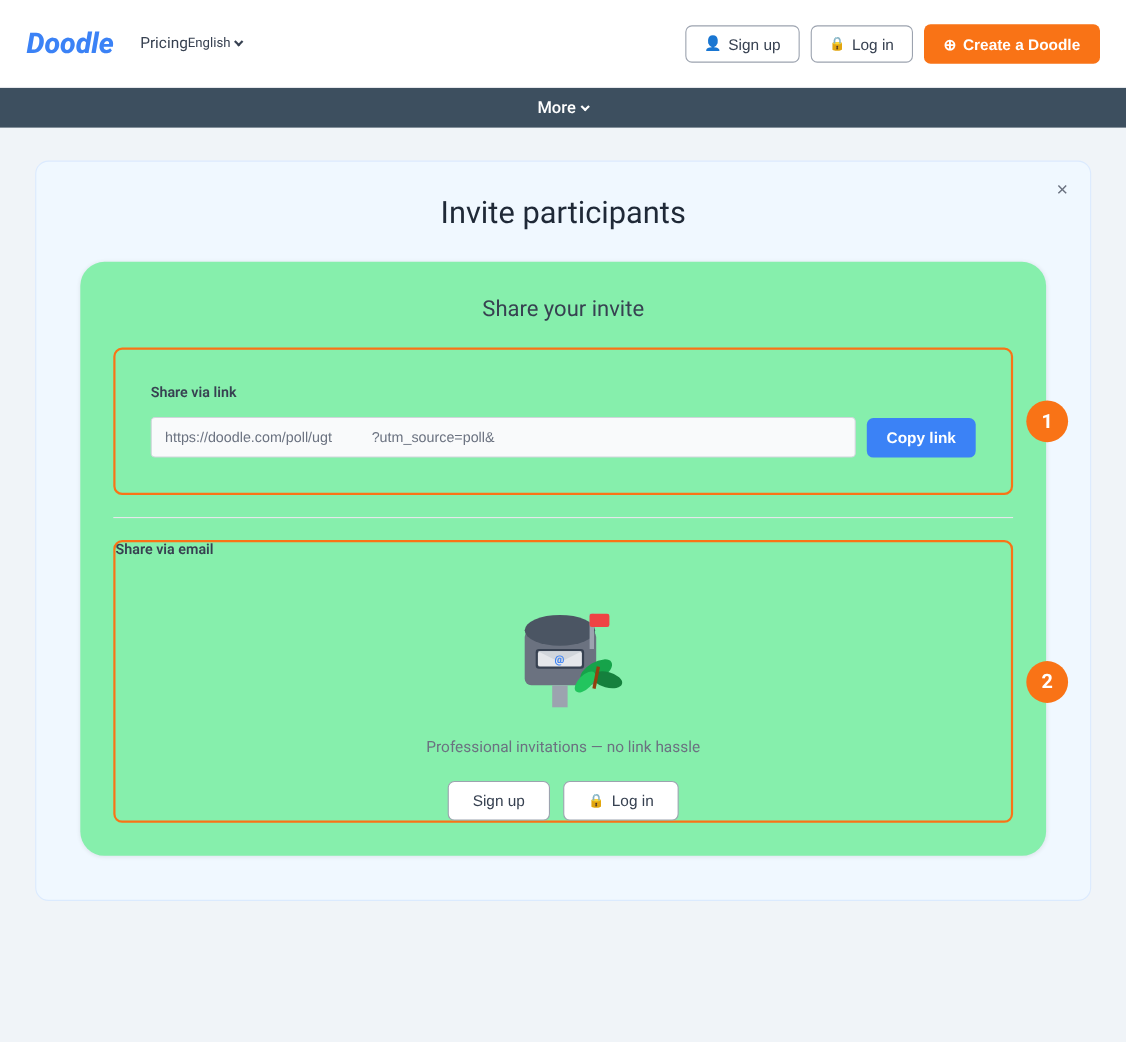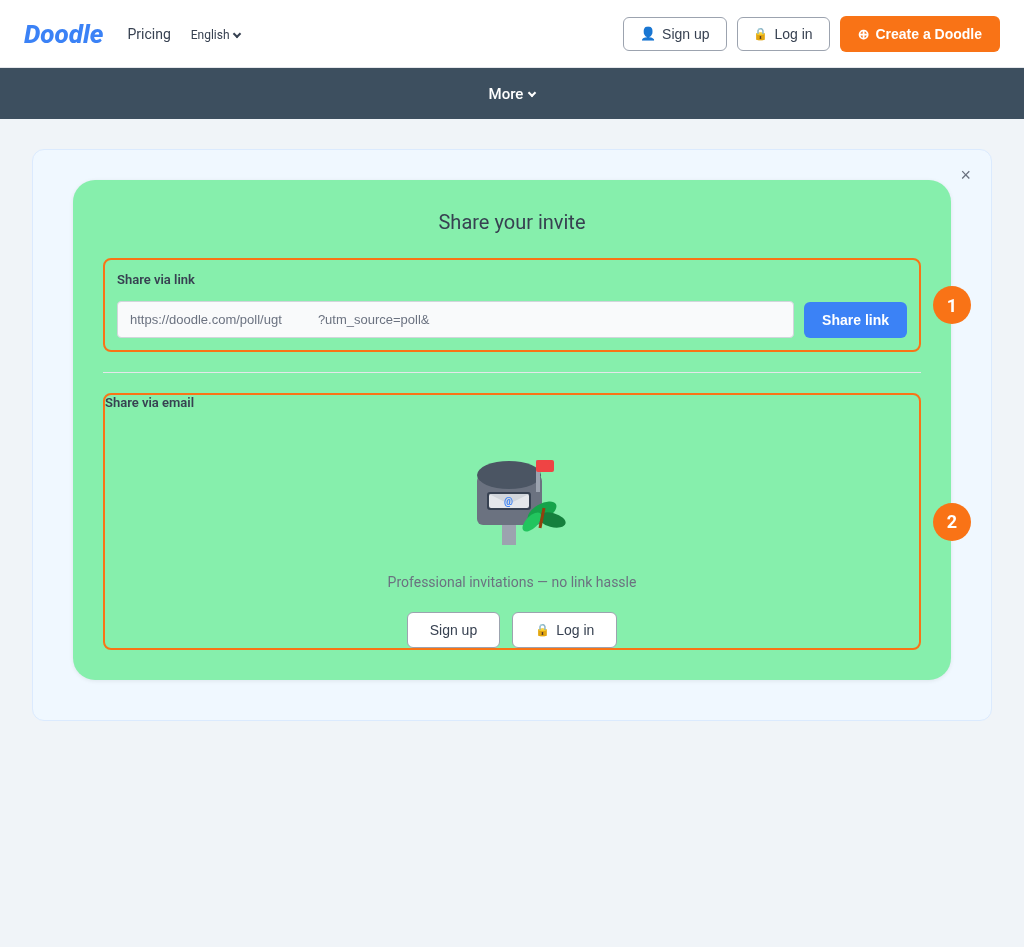--- a/index.html
+++ b/index.html
@@ -5,37 +5,36 @@
     * { box-sizing: border-box; margin: 0; padding: 0; }
     body {
       font-family: -apple-system, BlinkMacSystemFont, 'Segoe UI', Roboto, sans-serif;
       background: #f0f4f8;
       min-height: 947px;
     }
 
     
     .header {
       background: #fff;
-      height: 68px;
+      height: 80px;
       display: flex;
       align-items: center;
       padding: 0 24px;
       border-bottom: 1px solid #e5e7eb;
     }
     .header-logo {
       font-size: 26px;
       font-weight: 800;
       color: #3b82f6;
       margin-right: 24px;
       font-style: italic;
     }
     .header-nav {
       display: flex;
-      align-items: flex-end;
-      gap: 20px;
+      align-items: flex-start;
       flex: 1;
     }
     .header-nav-item {
       font-size: 14px;
       color: #374151;
       cursor: pointer;
       text-decoration: none;
     }
     .header-lang {
       display: flex;
@@ -84,21 +83,21 @@
       font-weight: 600;
       cursor: pointer;
       display: flex;
       align-items: center;
       gap: 6px;
     }
 
     
     .subnav {
       background: #3d4f5f;
-      height: 51px;
+      height: 36px;
       display: flex;
       align-items: center;
       justify-content: center;
     }
     .subnav-more {
       color: #fff;
       font-size: 15px;
       font-weight: 500;
       display: flex;
       align-items: center;
@@ -150,21 +149,21 @@
       font-size: 20px;
       font-weight: 400;
       color: #374151;
       margin-bottom: 24px;
     }
 
     
     .share-link-box {
       border: 2.5px solid #f97316;
       border-radius: 8px;
-      padding: 12px;
+      padding: 32px;
       margin-bottom: 20px;
       position: relative;
     }
     .share-link-label {
       font-size: 13px;
       font-weight: 600;
       color: #374151;
       margin-bottom: 14px;
     }
     .link-input-row {
@@ -332,29 +331,30 @@
 <div class="subnav">
   <div class="subnav-more">
     <span>More</span>
     <span class="chevron" style="border-color:#fff;"></span>
   </div>
 </div>
 
 <div class="main-content">
   <div class="card-outer">
     <button class="close-btn">×</button>
+    <h1 class="invite-title">Invite participants</h1>
 
     <div class="card-inner">
       <h2 class="share-invite-title">Share your invite</h2>
 
       <div class="share-link-box">
         <div class="share-link-label">Share via link</div>
         <div class="link-input-row">
           <input class="link-input" type="text" readonly="" value="https://doodle.com/poll/ugt          ?utm_source=poll&amp;" style="">
-          <button class="btn-copy">Share link</button>
+          <button class="btn-copy">Copy link</button>
         </div>
         <div class="step-badge-1">1</div>
       </div>
 
       <hr class="divider">
 
       <div class="share-email-box">
         <div class="share-email-label">Share via email</div>
 
         <div class="mailbox-illustration">

